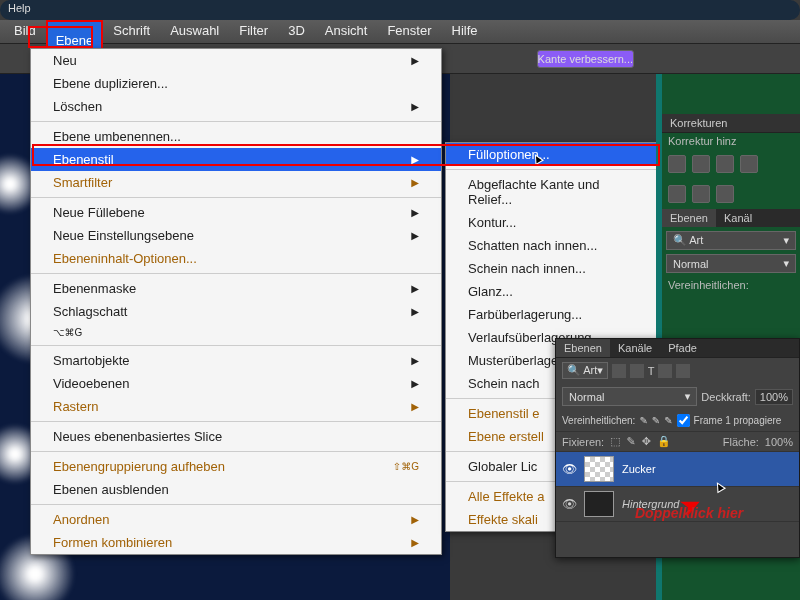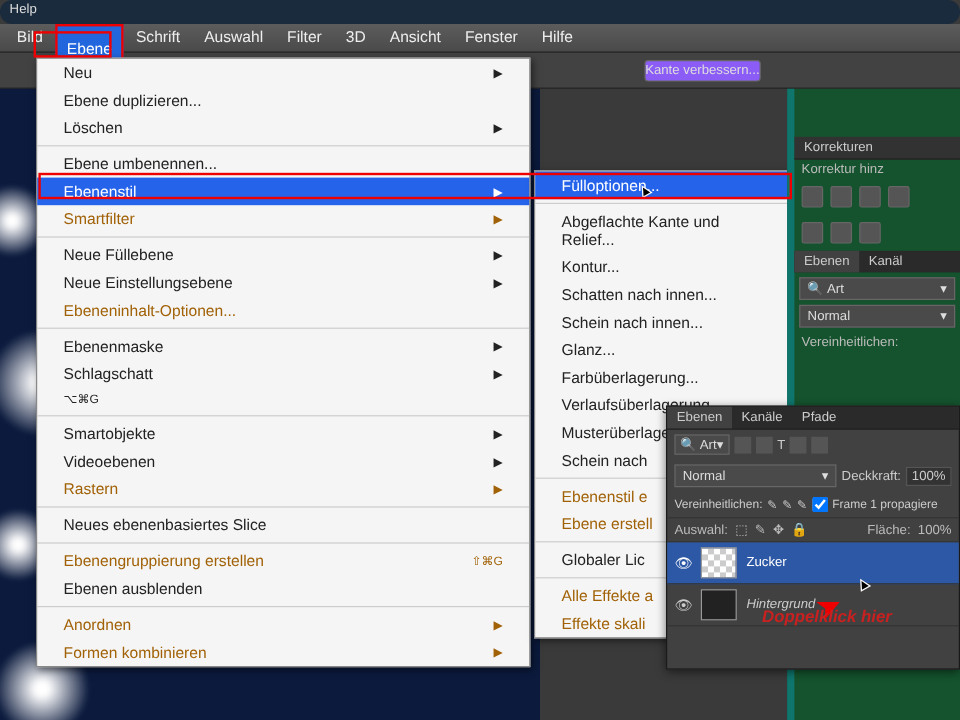--- a/index.html
+++ b/index.html
@@ -152,21 +152,21 @@
       <span>Rastern</span>
       <span class="arrow">▶</span>
     </div>
     <div class="sep"></div>
     <div class="mi">
       <span>Neues ebenenbasiertes Slice</span>
       <span class="arrow"></span>
     </div>
     <div class="sep"></div>
     <div class="mi dis">
-      <span>Ebenengruppierung erstellen</span>
+      <span>Ebenengruppierung aufheben</span>
       <span class="arrow">⇧⌘G</span>
     </div>
     <div class="mi">
       <span>Ebenen ausblenden</span>
       <span class="arrow"></span>
     </div>
     <div class="sep"></div>
     <div class="mi dis">
       <span>Anordnen</span>
       <span class="arrow">▶</span>
@@ -256,21 +256,21 @@
   </div>
   <div class="opts" style="font-size:10px">
     <span>Vereinheitlichen:</span>
     <span>✎</span>
     <span>✎</span>
     <span>✎</span>
     <input type="checkbox" checked="" style="">
     <span>Frame 1 propagiere</span>
   </div>
   <div class="lockrow">
-    <span>Auswahl:</span>
+    <span>Fixieren:</span>
     <span>⬚</span>
     <span>✎</span>
     <span>✥</span>
     <span>🔒</span>
     <span style="flex:1"></span>
     <span>Fläche:</span>
     <span class="val">100%</span>
   </div>
   <div class="layer sel">
     <span class="eye">👁</span>

